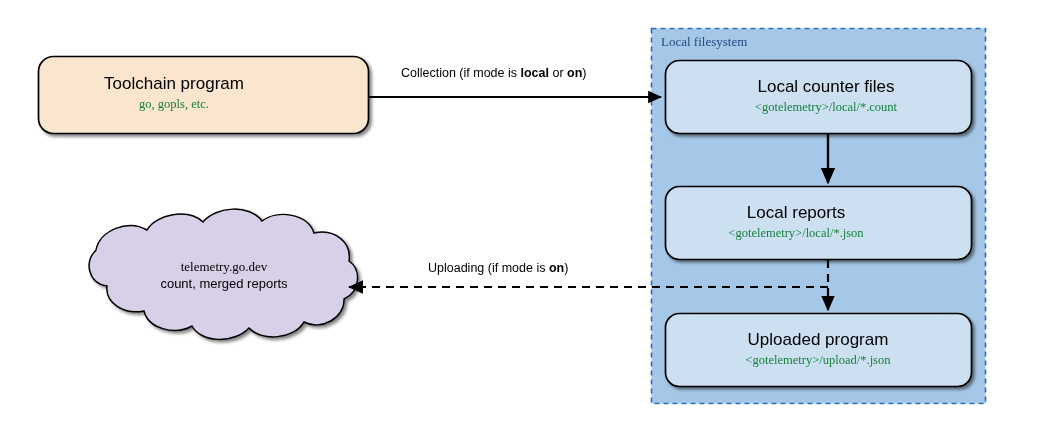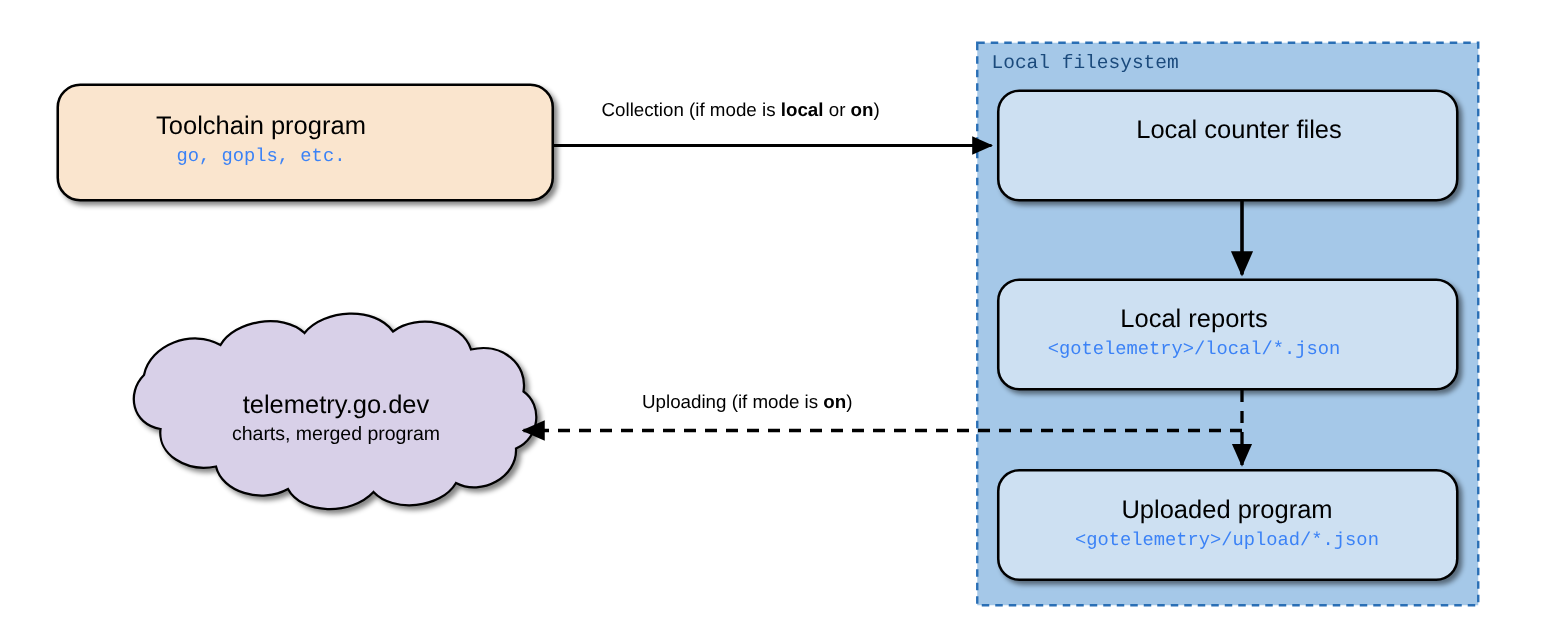--- a/index.html
+++ b/index.html
@@ -37,29 +37,29 @@
     pointer-events: none;
     line-height: 1.15;
   }
   .title-line {
     font-family: "Liberation Sans", sans-serif;
     font-size: 17px;
     color: #000;
     white-space: nowrap;
   }
   .sub-line {
-    font-family: Liberation Mono, monospace;
+    font-family: Liberation Serif, serif;
     font-size: 12.5px;
-    color: #3b82f6;
+    color: #15803d;
     white-space: nowrap;
     margin-top: 3px;
   }
   .cloud-title {
-    font-family: Liberation Sans, sans-serif;
-    font-size: 17px;
+    font-family: Liberation Serif, serif;
+    font-size: 13px;
     white-space: nowrap;
   }
   .cloud-sub {
     font-family: "Liberation Sans", sans-serif;
     font-size: 13px;
     white-space: nowrap;
     margin-top: 2px;
   }
 
   .edge-label {
@@ -67,21 +67,21 @@
     font-family: "Liberation Sans", sans-serif;
     font-size: 12.5px;
     color: #000000;
     white-space: nowrap;
     pointer-events: none;
   }
   .edge-label b { font-weight: bold; }
 
   .container-label {
     position: absolute;
-    font-family: Liberation Mono, monospace;
+    font-family: Liberation Serif, serif;
     font-size: 13px;
     color: #1b4a7c;
     white-space: nowrap;
     pointer-events: none;
   }
 </style>
 </head>
 <body>
 
 <div id="diagram-root">
@@ -142,25 +142,26 @@
 
   <div class="container-label" style="left:661px; top:34px;">Local filesystem</div>
 
   <div class="node-text" style="left:38px; top:74px; width:272px;">
     <div class="title-line">Toolchain program</div>
     <div class="sub-line">go, gopls, etc.</div>
   </div>
 
   <div class="node-text" style="left:96px; top:260px; width:256px;">
     <div class="cloud-title">telemetry.go.dev</div>
-    <div class="cloud-sub">charts, merged program</div>
+    <div class="cloud-sub">count, merged reports</div>
   </div>
 
   <div class="node-text" style="left:665px; top:77px; width:322px;">
     <div class="title-line">Local counter files</div>
+    <div class="sub-line">&lt;gotelemetry&gt;/local/*.count</div>
   </div>
 
   <div class="node-text" style="left:665px; top:203px; width:262px;">
     <div class="title-line">Local reports</div>
     <div class="sub-line">&lt;gotelemetry&gt;/local/*.json</div>
   </div>
 
   <div class="node-text" style="left:665px; top:330px; width:306px;">
     <div class="title-line">Uploaded program</div>
     <div class="sub-line">&lt;gotelemetry&gt;/upload/*.json</div>

